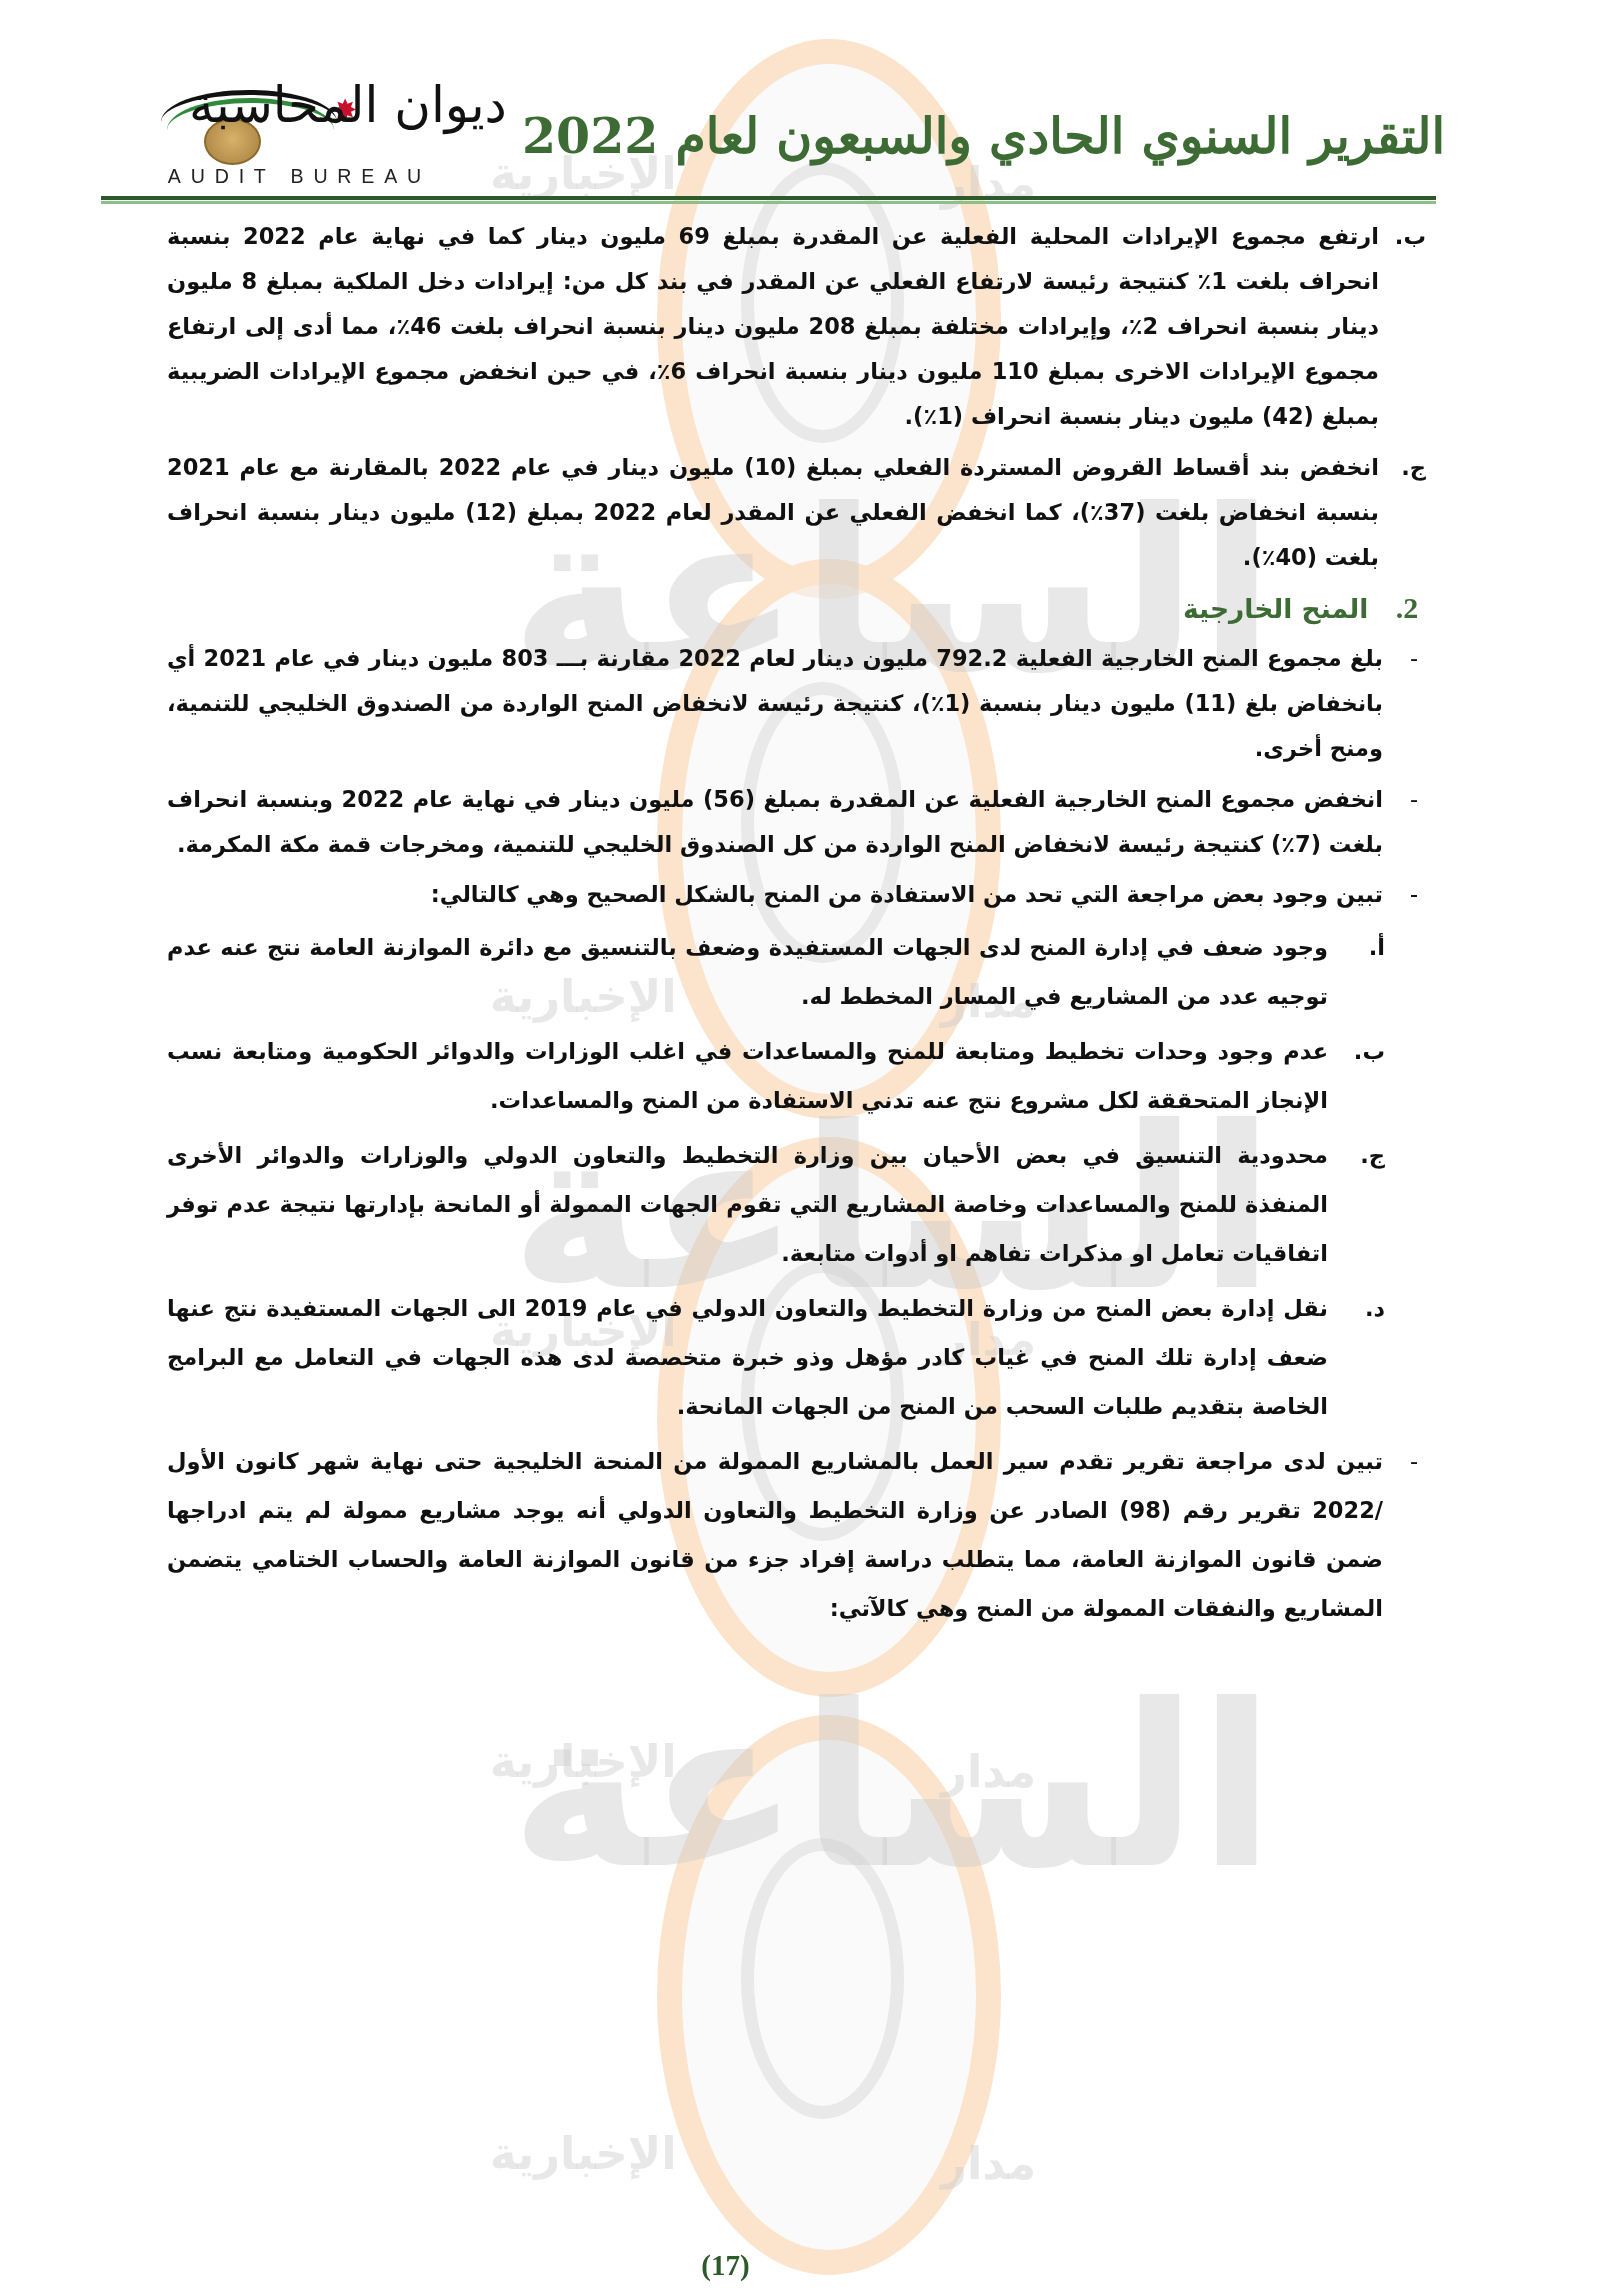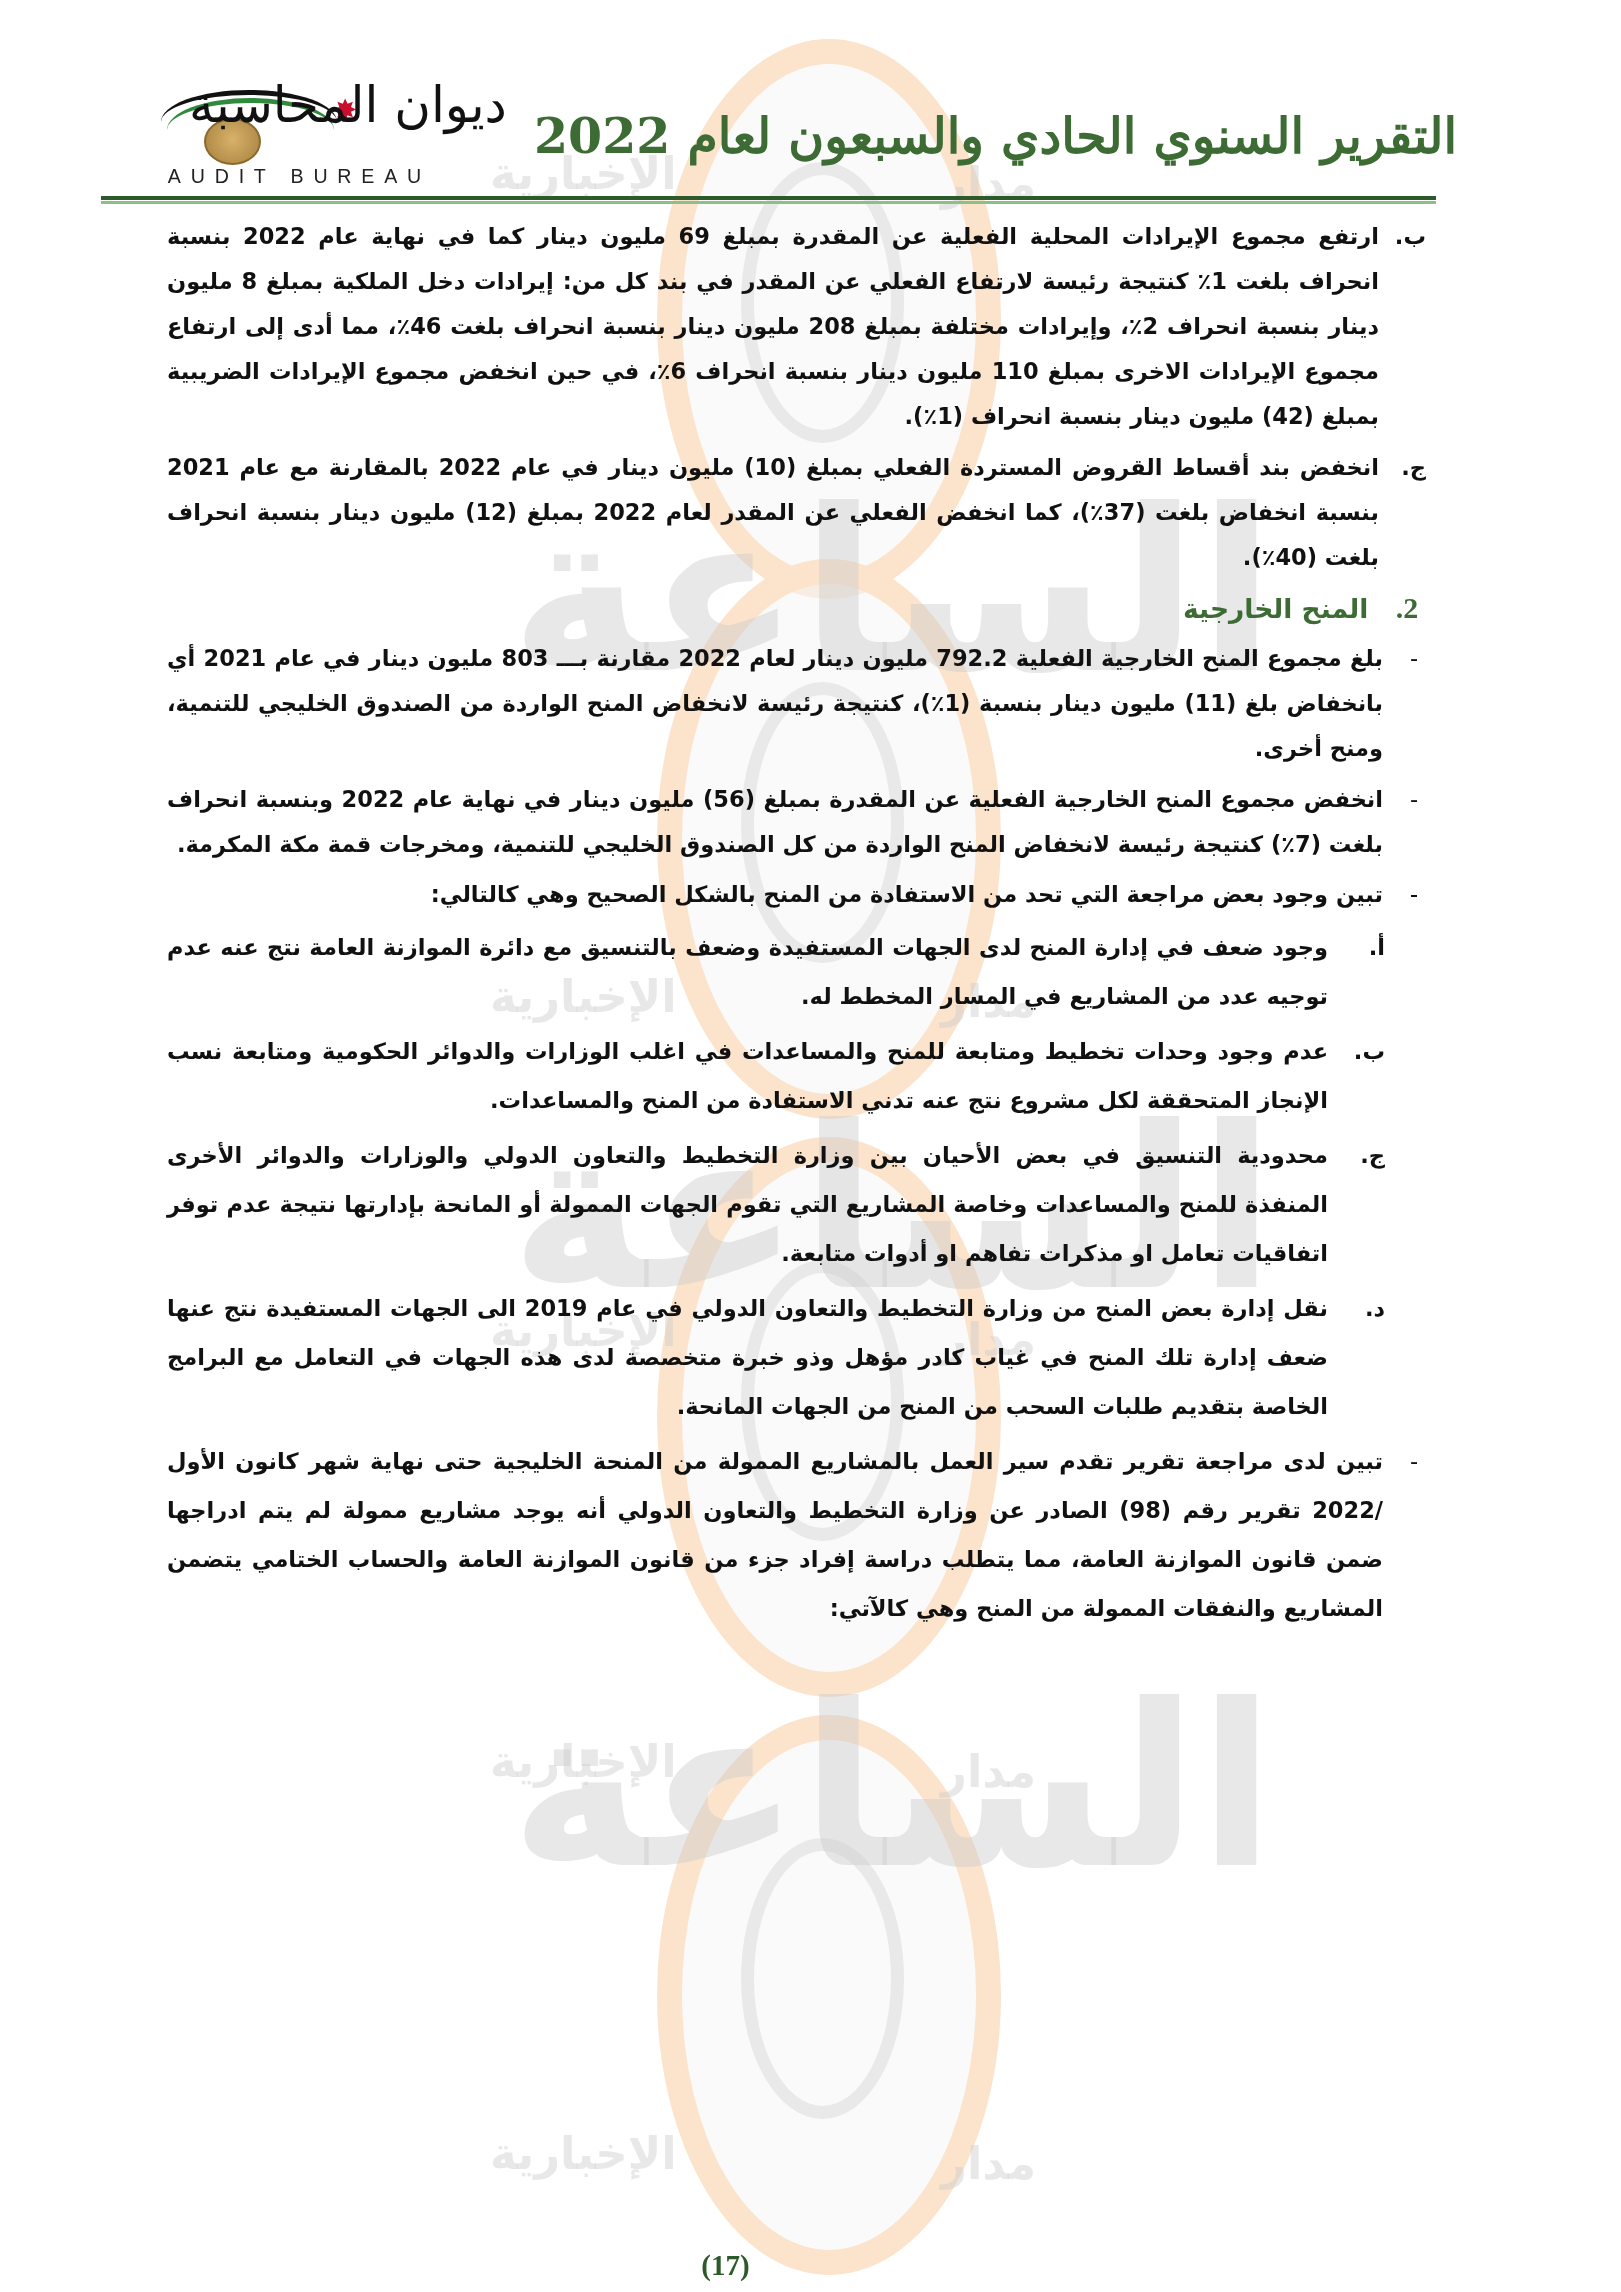--- a/index.html
+++ b/index.html
@@ -24,21 +24,21 @@
                 font-size:50px; line-height:93px; color:#111; direction:rtl; white-space:nowrap; }
   .logo-emblem { position:absolute; left:57px; top:59px; width:53px; height:43px; border-radius:50%;
                  background:radial-gradient(circle at 50% 45%, #d8b26a, #a5803e); border:2px solid #8a6a2e; }
   .logo-arc-green { position:absolute; left:19.6px; top:39px; width:167px; height:59px;
                     border-top:5.9px solid #2f8a3c; border-radius:50% 50% 0 0; }
   .logo-arc-black { position:absolute; left:13.7px; top:31px; width:176px; height:59px;
                     border-top:5.9px solid #111; border-radius:50% 50% 0 0; }
   .logo-star { position:absolute; left:186px; top:37px; color:#c8102e; font-size:29px; line-height:29px; }
   .logo-en { position:absolute; left:0; top:106px; width:284px; text-align:right;
              font-family:"Liberation Sans", sans-serif; font-size:19.6px; letter-spacing:9.8px; color:#222; direction:ltr; }
-  .report-title { position:absolute; right:164px; top:106px; font-family:"DejaVu Serif", serif;
+  .report-title { position:absolute; right:176px; top:106px; font-family:"DejaVu Serif", serif;
                   font-size:49px; line-height:61px; color:#3d6b34; font-weight:bold; white-space:nowrap; direction:rtl; }
   .rule-thick { position:absolute; left:101px; top:196px; width:1335px; height:3.9px; background:#2d5a2a; }
   .rule-thin  { position:absolute; left:101px; top:201px; width:1335px; height:2.9px; background:#8fbf88; }
 
   
   .content { position:absolute; left:167px; top:214px; width:1259px; z-index:2; direction:rtl; }
   .para { position:relative; font-family:"DejaVu Sans", sans-serif; font-weight:bold;
           font-size:22.5px; line-height:45px; text-align:justify; text-align-last:right; margin:0 0 5.9px 0; color:#111; }
   .lettered { padding-right:47px; }
   .lettered .marker { position:absolute; right:0; top:0; }

